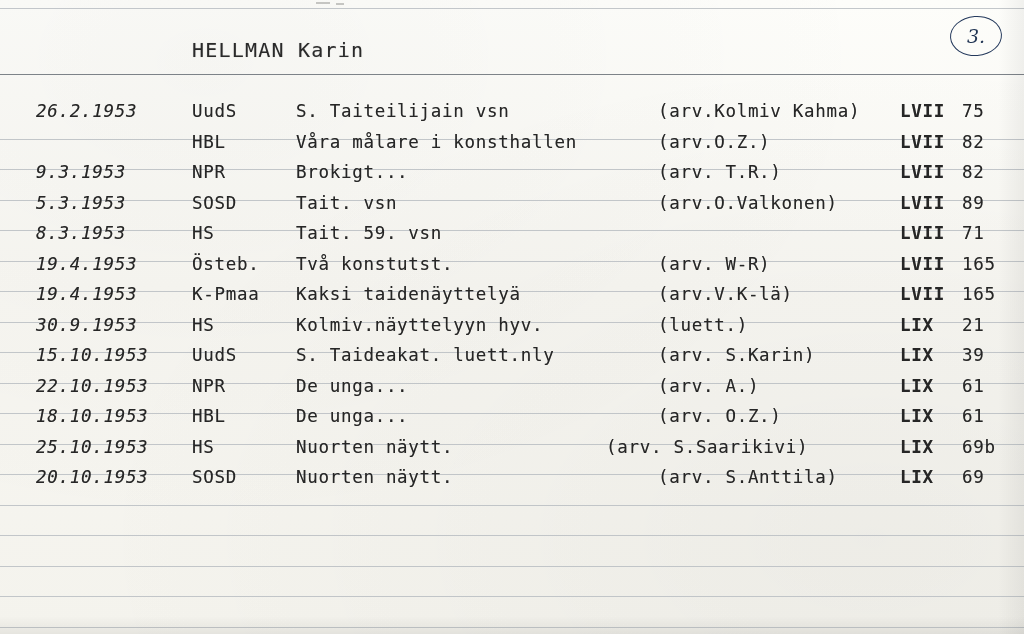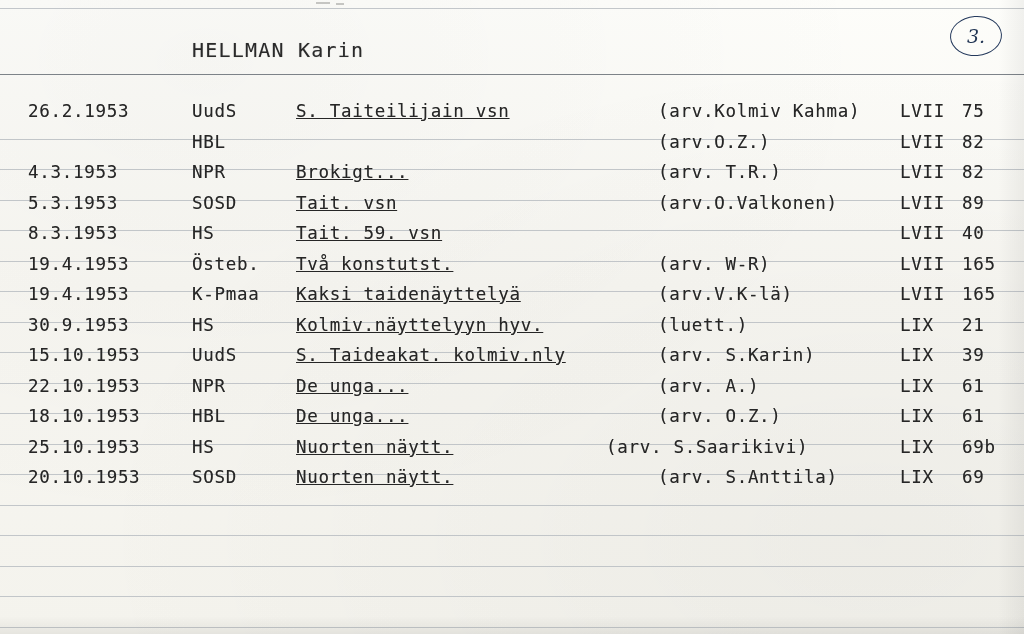--- a/index.html
+++ b/index.html
@@ -131,25 +131,25 @@
     font-size: 17.5px;
     letter-spacing: 0.7px;
     white-space: nowrap;
   }
   .cell {
     position: absolute;
     top: 0;
     line-height: 30.5px;
     text-shadow: 0 0 0.6px rgba(0,0,0,0.3);
   }
-  .c-date   { left: 28px; }
+  .c-date   { left: 36px; font-style: italic; }
   .c-src    { left: 192px; }
-  .c-title  { left: 296px; text-decoration: underline; }
+  .c-title  { left: 296px; }
   .c-rev    { left: 658px; }
-  .c-vol    { left: 900px; }
+  .c-vol    { left: 900px; font-weight: bold; }
   .c-page   { left: 962px; }
 
   
   .rev-wide { left: 606px; }
 
   
   #edge-shadow {
     position: absolute;
     right: 0;
     top: 0;
@@ -215,27 +215,28 @@
       <span class="cell c-date">26.2.1953</span>
       <span class="cell c-src">UudS</span>
       <span class="cell c-title">S. Taiteilijain vsn</span>
       <span class="cell c-rev">(arv.Kolmiv Kahma)</span>
       <span class="cell c-vol">LVII</span>
       <span class="cell c-page">75</span>
     </div>
 
     <div class="row">
       <span class="cell c-src">HBL</span>
+      <span class="cell c-title">Våra målare i konsthallen</span>
       <span class="cell c-rev">(arv.O.Z.)</span>
       <span class="cell c-vol">LVII</span>
       <span class="cell c-page">82</span>
     </div>
 
     <div class="row">
-      <span class="cell c-date">4.3.1953</span>
+      <span class="cell c-date">9.3.1953</span>
       <span class="cell c-src">NPR</span>
       <span class="cell c-rev">(arv. T.R.)</span>
       <span class="cell c-title">Brokigt...</span>
       <span class="cell c-vol">LVII</span>
       <span class="cell c-page">82</span>
     </div>
 
     <div class="row">
       <span class="cell c-date">5.3.1953</span>
       <span class="cell c-src">SOSD</span>
@@ -243,21 +244,21 @@
       <span class="cell c-rev">(arv.O.Valkonen)</span>
       <span class="cell c-vol">LVII</span>
       <span class="cell c-page">89</span>
     </div>
 
     <div class="row">
       <span class="cell c-date">8.3.1953</span>
       <span class="cell c-src">HS</span>
       <span class="cell c-title">Tait. 59. vsn</span>
       <span class="cell c-vol">LVII</span>
-      <span class="cell c-page">40</span>
+      <span class="cell c-page">71</span>
     </div>
 
     <div class="row">
       <span class="cell c-date">19.4.1953</span>
       <span class="cell c-src">Östeb.</span>
       <span class="cell c-title">Två konstutst.</span>
       <span class="cell c-rev">(arv. W-R)</span>
       <span class="cell c-vol">LVII</span>
       <span class="cell c-page">165</span>
     </div>
@@ -276,21 +277,21 @@
       <span class="cell c-src">HS</span>
       <span class="cell c-title">Kolmiv.näyttelyyn hyv.</span>
       <span class="cell c-rev">(luett.)</span>
       <span class="cell c-vol">LIX</span>
       <span class="cell c-page">21</span>
     </div>
 
     <div class="row">
       <span class="cell c-date">15.10.1953</span>
       <span class="cell c-src">UudS</span>
-      <span class="cell c-title">S. Taideakat. kolmiv.nly</span>
+      <span class="cell c-title">S. Taideakat. luett.nly</span>
       <span class="cell c-rev">(arv. S.Karin)</span>
       <span class="cell c-vol">LIX</span>
       <span class="cell c-page">39</span>
     </div>
 
     <div class="row">
       <span class="cell c-date">22.10.1953</span>
       <span class="cell c-src">NPR</span>
       <span class="cell c-title">De unga...</span>
       <span class="cell c-rev">(arv. A.)</span>

